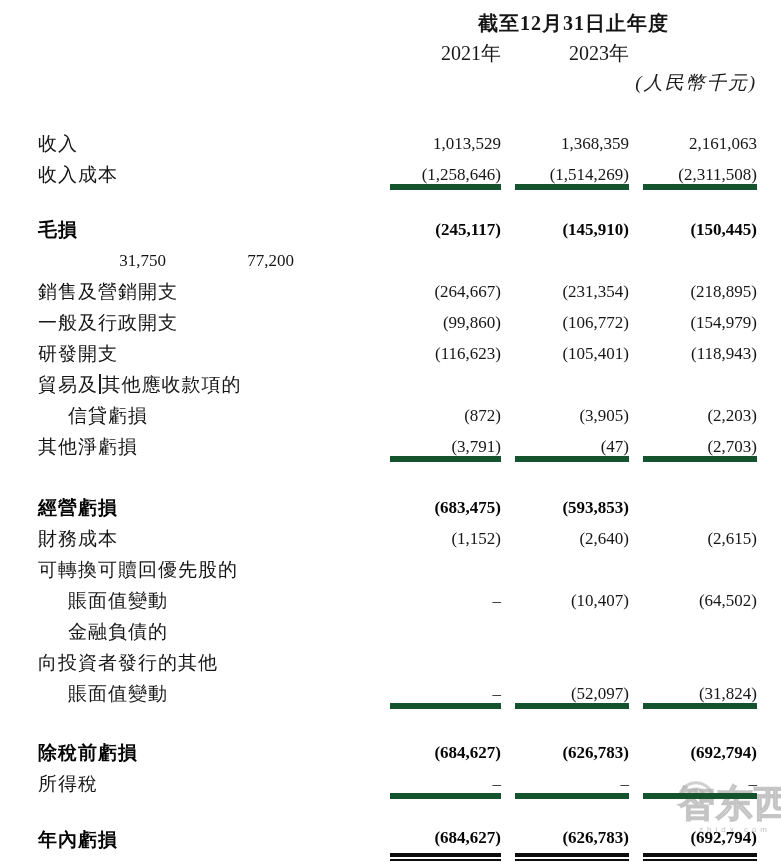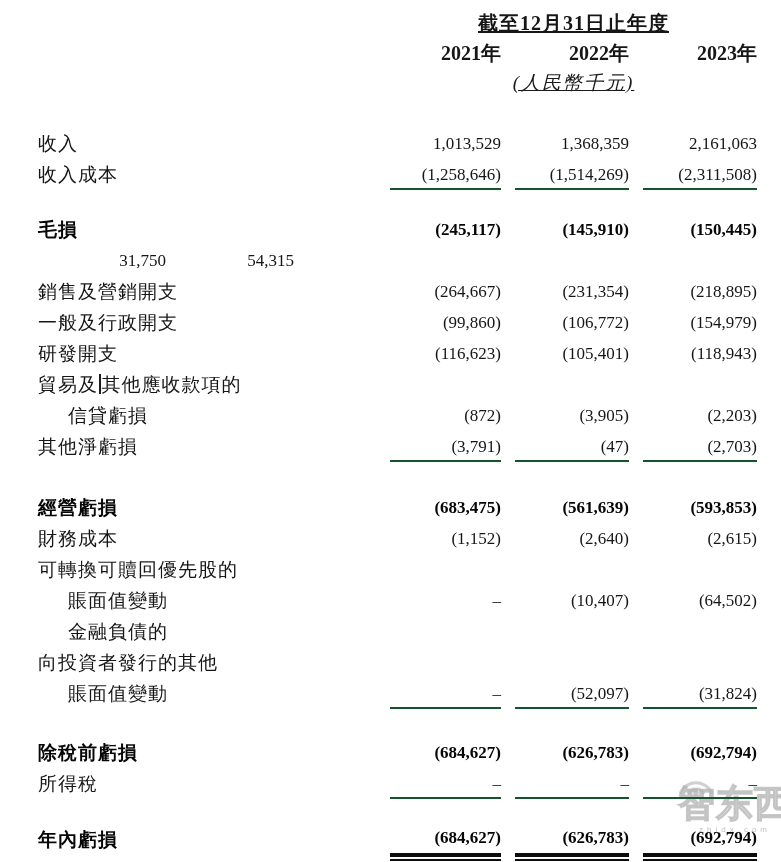--- a/index.html
+++ b/index.html
@@ -4,31 +4,31 @@
 <style>
   * { margin:0; padding:0; box-sizing:border-box; }
   body { background:#ffffff; font-family:"Liberation Serif","DejaVu Serif",serif; }
   .page {
     position:relative; width:781px; height:862px; background:#ffffff;
     overflow:hidden; color:#161616;
   }
   .content { position:relative; z-index:1; padding:8px 24px 0 38px; }
   .hrow { display:flex; height:30px; line-height:30px; }
   .lbl { width:352px; font-size:19px; letter-spacing:1px; }
-  .hspan { width:367px; text-align:center;text-decoration:underline; }
+  .hspan { width:367px; text-align:center; }
   .title { font-weight:bold; font-size:20px; letter-spacing:1px; }
-  .years .c { font-weight:bold; font-size:20px; }
-  .unit { font-style:italic; font-size:19px; letter-spacing:2px; color:#1b1b1b; }
+  .years .c { font-weight:normal; font-size:20px; }
+  .unit { font-style:italic; font-size:19px; letter-spacing:2px; color:#1b1b1b;text-align:right; }
   .row { display:flex; height:31px; line-height:31px; font-size:19px; }
   .c { text-align:right; font-size:17px; }
   .c1 { width:111px; }
   .c2, .c3 { width:114px; margin-left:14px; }
   .b .lbl, .b .c { font-weight:bold; color:#060606; }
   .ind .lbl { padding-left:30px; }
-  .u .c { border-bottom:2px solid #14532d; }
+  .u .c { border-bottom:6px solid #14532d; }
   .uu { height:34px; line-height:30px;align-items:center; }
   .uu .c { position:relative; border-bottom:4px solid #0d0d0d; }
   .uu .c::after {
     content:""; position:absolute; left:0; right:0; bottom:-8px;
     height:2px; background:#0d0d0d;
   }
   .sp24 { height:24px; } .sp26 { height:24px; } .sp28 { height:28px; } .sp30 { height:30px; } .spTop { height:30px; }
   .caret {
     display:inline-block; width:1.5px; height:20px; background:#1c1c1c;
     vertical-align:-3px; margin:0 1px;
@@ -67,21 +67,20 @@
   <div class="content">
 
     <div class="hrow">
       <div class="lbl"></div>
       <div class="hspan title">截至12月31日止年度</div>
     </div>
 
     <div class="hrow years">
       <div class="lbl"></div>
       <div class="c c1">2021年</div>
-      <div class="c c2">2022年</div>
       <div class="c c3">2023年</div>
     </div>
 
     <div class="hrow">
       <div class="lbl"></div>
       <div class="hspan unit">(人民幣千元)</div>
     </div>
 
     <div class="spTop"></div>
 
@@ -103,21 +102,21 @@
 
     <div class="row b">
       <div class="lbl">毛損</div>
       <div class="c c1">(245,117)</div>
       <div class="c c2">(145,910)</div>
       <div class="c c3">(150,445)</div>
     </div>
 
     <div class="row">
       <div class="c c2">31,750</div>
-      <div class="c c3">54,315</div>
+      <div class="c c3">77,200</div>
     </div>
 
     <div class="row">
       <div class="lbl">銷售及營銷開支</div>
       <div class="c c1">(264,667)</div>
       <div class="c c2">(231,354)</div>
       <div class="c c3">(218,895)</div>
     </div>
 
     <div class="row">
@@ -150,21 +149,20 @@
       <div class="c c1">(3,791)</div>
       <div class="c c2">(47)</div>
       <div class="c c3">(2,703)</div>
     </div>
 
     <div class="sp30"></div>
 
     <div class="row b">
       <div class="lbl">經營虧損</div>
       <div class="c c1">(683,475)</div>
-      <div class="c c2">(561,639)</div>
       <div class="c c3">(593,853)</div>
     </div>
 
     <div class="row">
       <div class="lbl">財務成本</div>
       <div class="c c1">(1,152)</div>
       <div class="c c2">(2,640)</div>
       <div class="c c3">(2,615)</div>
     </div>
 

